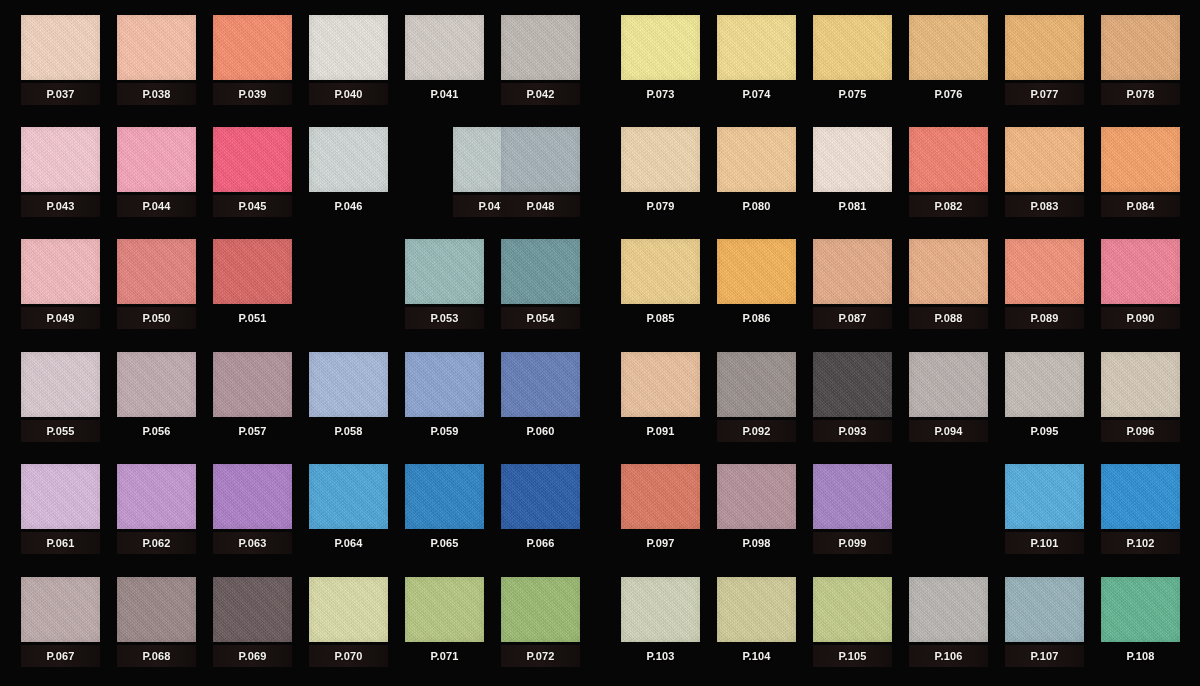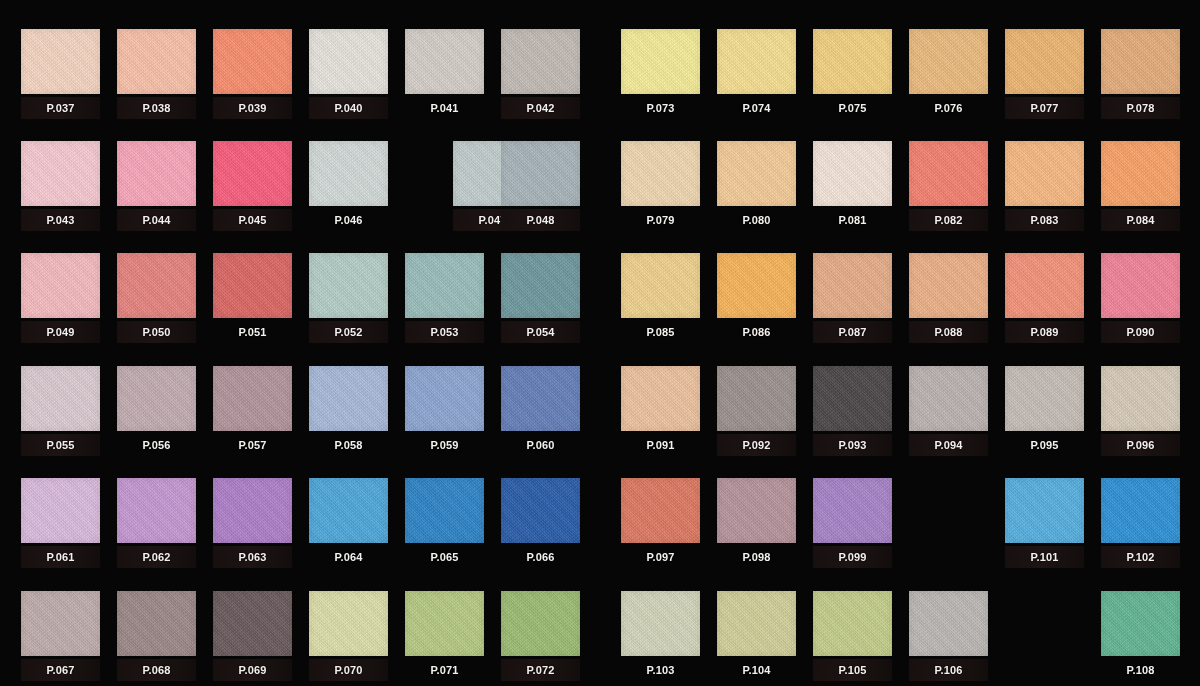--- a/index.html
+++ b/index.html
@@ -19,21 +19,21 @@
   #chart-root {
     position: relative;
     width: 1200px;
     height: 686px;
     background: #070606;
   }
 
   
   .swatch-group {
     position: absolute;
-    top: 14px;
+    top: 0;
     height: 522px;
     text-decoration: underline;
   }
   #group-left  { left: 0px;   width: 600px; }
   #group-right { left: 600px; width: 600px; }
 
   .group-grid {
     position: relative;
     width: 100%;
     height: 100%;
@@ -141,24 +141,20 @@
           <div class="swatch-label plate">P.049</div>
         </div>
         <div class="swatch-cell" style="left: 117px; top: 239px;">
           <div class="swatch-chip" title="P.050 #e8857f" style="background-color: rgb(232, 133, 127);"></div>
           <div class="swatch-label plate">P.050</div>
         </div>
         <div class="swatch-cell" style="left: 213px; top: 239px;">
           <div class="swatch-chip" title="P.051 #dd6866" style="background-color: rgb(221, 104, 102);"></div>
           <div class="swatch-label">P.051</div>
         </div>
-        <div class="swatch-cell" style="left: 309px; top: 239px;">
-          <div class="swatch-chip" title="P.052 #b6cfc8" style="background-color: rgb(182, 207, 200);"></div>
-          <div class="swatch-label plate">P.052</div>
-        </div>
         <div class="swatch-cell" style="left: 405px; top: 239px;">
           <div class="swatch-chip" title="P.053 #9bbfbd" style="background-color: rgb(155, 191, 189);"></div>
           <div class="swatch-label plate">P.053</div>
         </div>
         <div class="swatch-cell" style="left: 501px; top: 239px;">
           <div class="swatch-chip" title="P.054 #6f9ba0" style="background-color: rgb(111, 155, 160);"></div>
           <div class="swatch-label plate">P.054</div>
         </div>
         <div class="swatch-cell" style="left: 21px; top: 352px;">
           <div class="swatch-chip" title="P.055 #ddcdd3" style="background-color: rgb(221, 205, 211);"></div>
@@ -362,20 +358,24 @@
           <div class="swatch-label">P.104</div>
         </div>
         <div class="swatch-cell" style="left: 213px; top: 577px;">
           <div class="swatch-chip" title="P.105 #c6d08c" style="background-color: rgb(198, 208, 140);"></div>
           <div class="swatch-label plate">P.105</div>
         </div>
         <div class="swatch-cell" style="left: 309px; top: 577px;">
           <div class="swatch-chip" title="P.106 #bdbab6" style="background-color: rgb(189, 186, 182);"></div>
           <div class="swatch-label plate">P.106</div>
         </div>
+        <div class="swatch-cell" style="left: 405px; top: 577px;">
+          <div class="swatch-chip" title="P.107 #9ab5bd" style="background-color: rgb(154, 181, 189);"></div>
+          <div class="swatch-label plate">P.107</div>
+        </div>
         <div class="swatch-cell" style="left: 501px; top: 577px;">
           <div class="swatch-chip" title="P.108 #63b894" style="background-color: rgb(99, 184, 148);"></div>
           <div class="swatch-label">P.108</div>
         </div>
       </div>
   </div>
 
 </div>
 
 </body></html>

